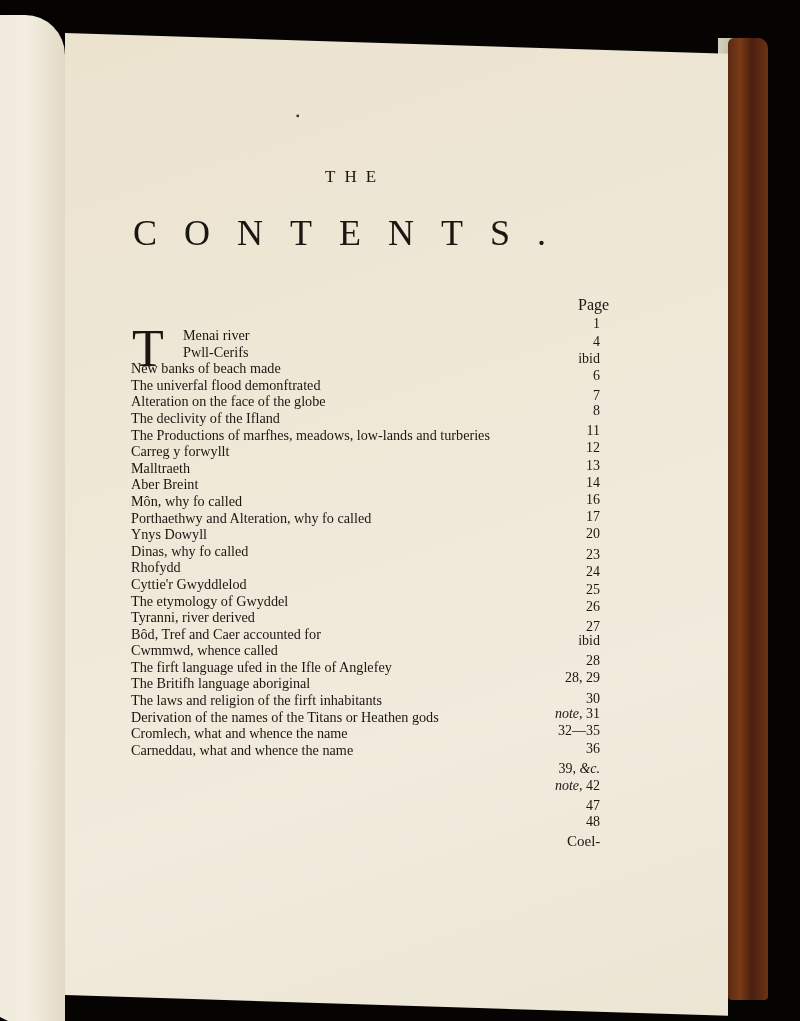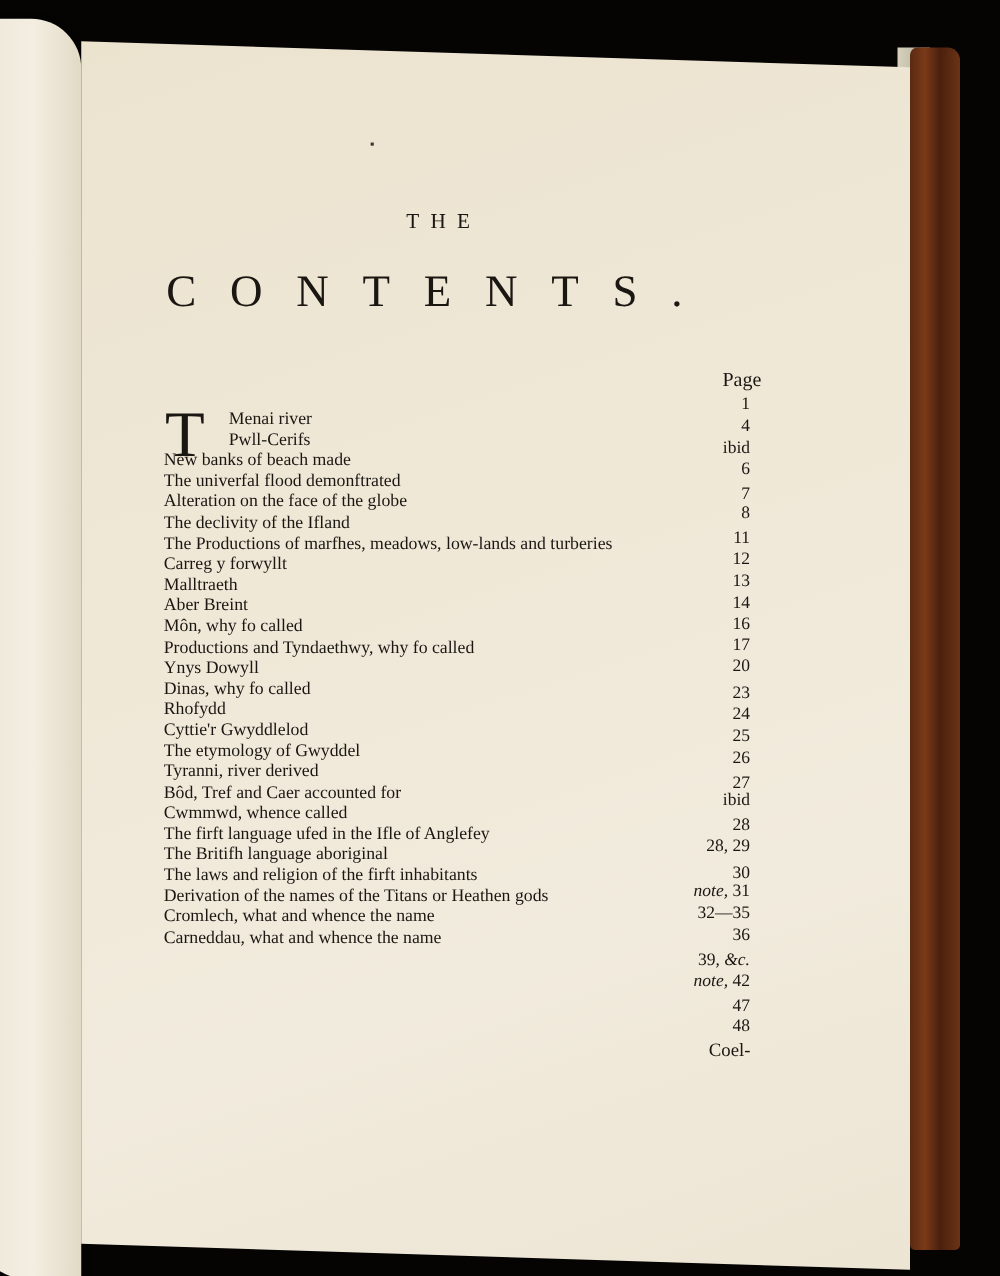--- a/index.html
+++ b/index.html
@@ -44,21 +44,21 @@
     </div>
     <div class="entry">New banks of beach made</div>
     <div class="entry">The univerfal flood demonftrated</div>
     <div class="entry">Alteration on the face of the globe</div>
     <div class="entry">The declivity of the Ifland</div>
     <div class="entry">The Productions of marfhes, meadows, low-lands and turberies</div>
     <div class="entry">Carreg y forwyllt</div>
     <div class="entry">Malltraeth</div>
     <div class="entry">Aber Breint</div>
     <div class="entry">Môn, why fo called</div>
-    <div class="entry">Productions and Tyndaethwy, why fo called</div>
+    <div class="entry">Porthaethwy and Alteration, why fo called</div>
     <div class="entry">Ynys Dowyll</div>
     <div class="entry">Dinas, why fo called</div>
     <div class="entry">Rhofydd</div>
     <div class="entry">Cyttie'r Gwyddlelod</div>
     <div class="entry">The etymology of Gwyddel</div>
     <div class="entry">Tyranni, river derived</div>
     <div class="entry">Bôd, Tref and Caer accounted for</div>
     <div class="entry">Cwmmwd, whence called</div>
     <div class="entry">The firft language ufed in the Ifle of Anglefey</div>
     <div class="entry">The Britifh language aboriginal</div>

